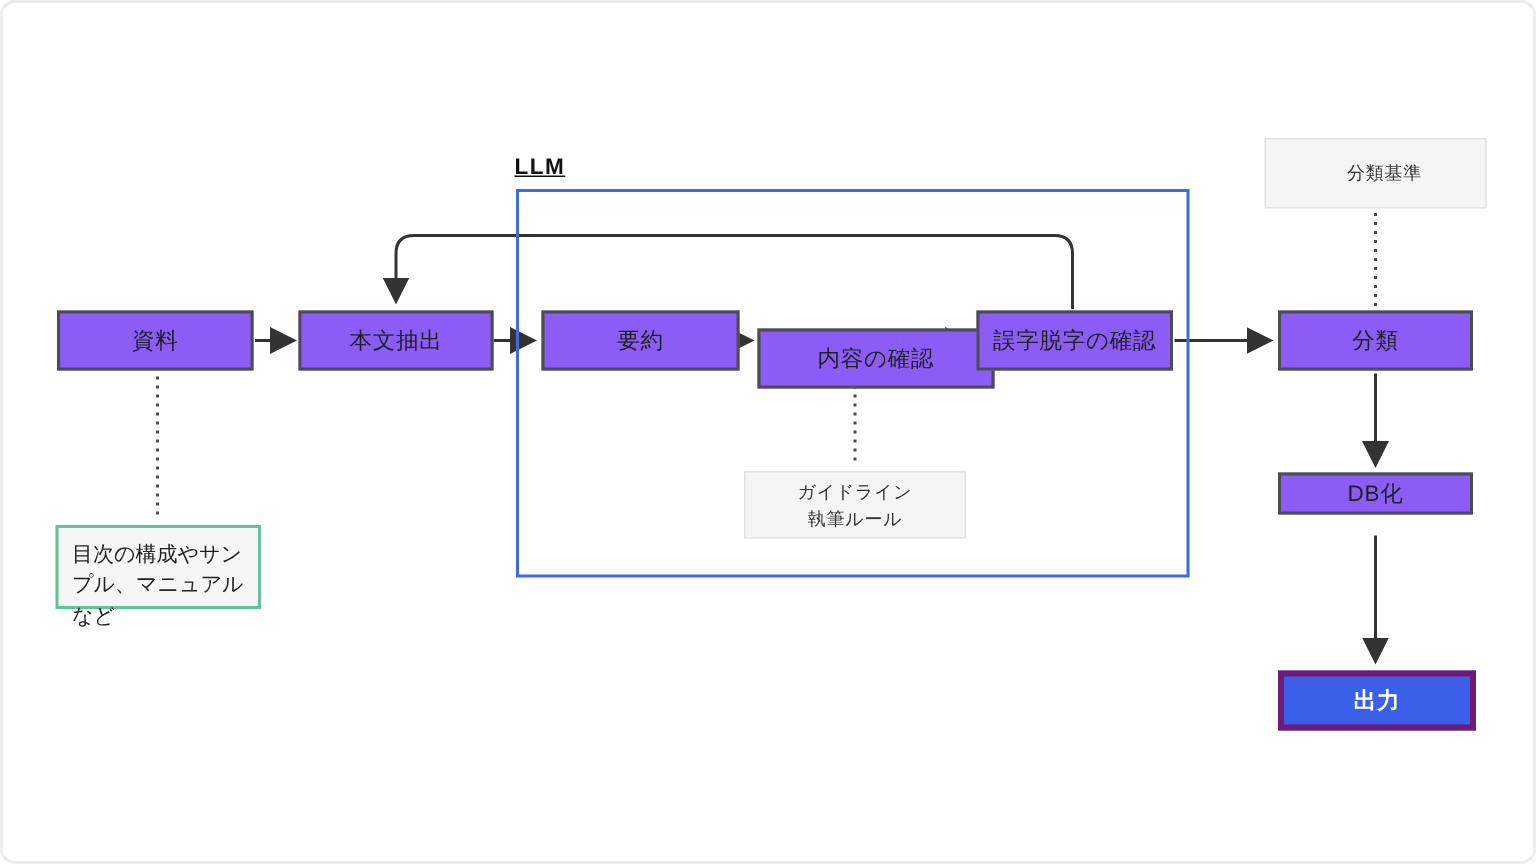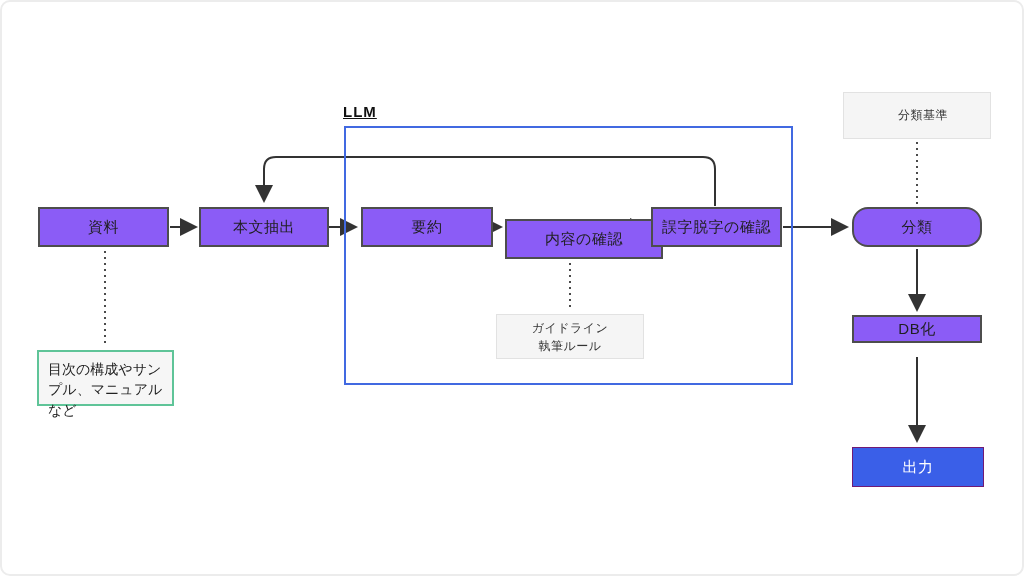--- a/index.html
+++ b/index.html
@@ -32,23 +32,23 @@
   }
   .node.process { height: 40px; top: 205px; }
   .node.gray {
     background: #f5f5f5;
     border: 1px solid #e2e2e2;
     color: #333333;
     font-size: 12px;
   }
   .node.accent {
     background: #3a5fe8;
-    border: 1px solid #701a75;
+    border: 4px solid #701a75;
     color: #ffffff;
-    font-weight: normal;
+    font-weight: bold;
   }
   .llm-box {
     position: absolute;
     left: 342px; top: 124px;
     width: 449px; height: 259px;
     border: 2px solid #4169e1;
     background: transparent;
   }
   .llm-label {
     position: absolute;
@@ -107,21 +107,21 @@
   <div class="node process" style="left:36px; width:131px;">資料</div>
 
   <div class="node process" style="left:197px; width:130px;">本文抽出</div>
 
   <div class="node process" style="left:359px; width:132px;">要約</div>
 
   <div class="node process" style="left:503px; width:158px;margin-top:12px;">内容の確認</div>
 
   <div class="node process" style="left:649px; width:131px;">誤字脱字の確認</div>
 
-  <div class="node process" style="left:850px; width:130px;border-radius:16px;">分類</div>
+  <div class="node process" style="left:850px; width:130px;">分類</div>
 
   <div class="node gray" style="left:841px; top:90px; width:148px; height:47px;padding-left:12px;">分類基準</div>
 
   <div class="node" style="left:850px; top:313px; width:130px; height:28px;">DB化</div>
 
   <div class="node accent" style="left:850px; top:445px; width:132px; height:40px;">出力</div>
 
   <div class="node gray two-line" style="left:494px; top:312px; width:148px; height:45px;">ガイドライン
 執筆ルール</div>
 

